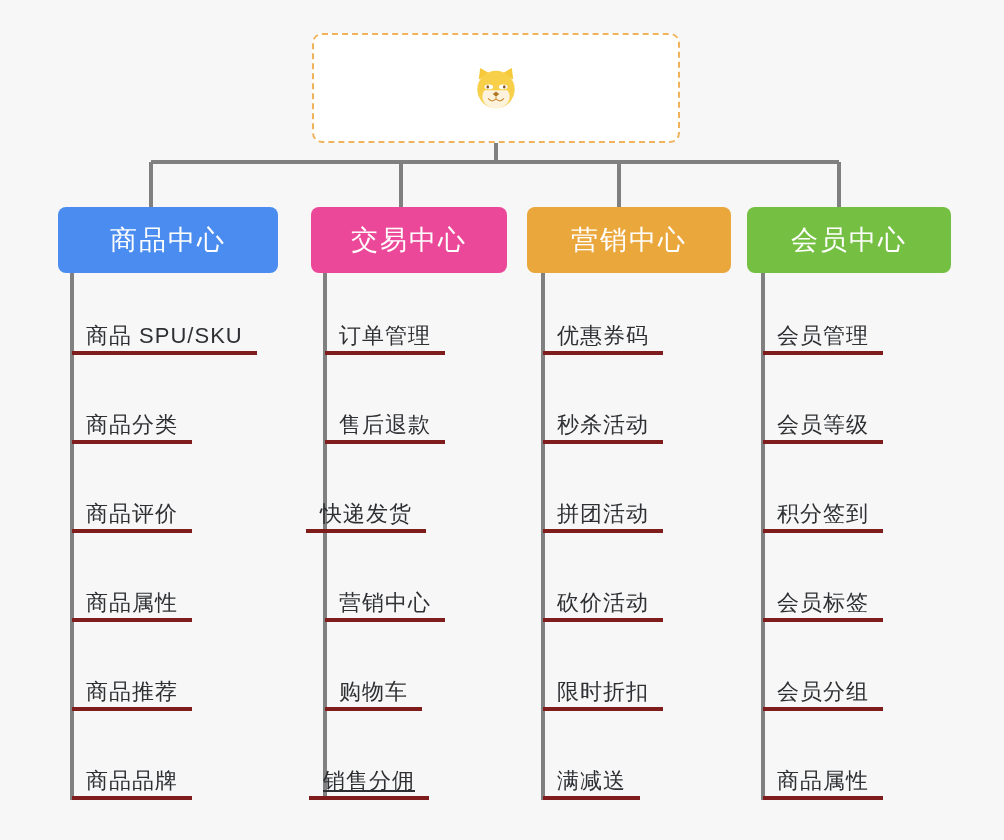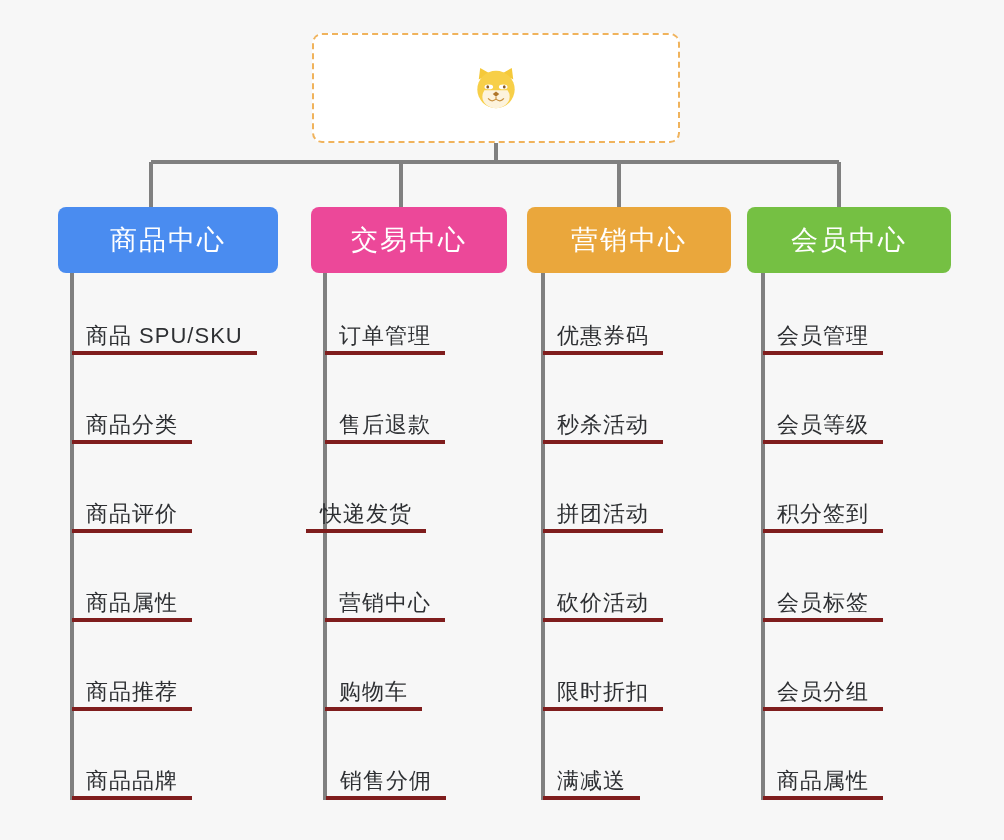--- a/index.html
+++ b/index.html
@@ -170,21 +170,21 @@
       </div>
       <div class="leaf" style="left: 306px; top: 493px;">
         <span>快递发货</span>
       </div>
       <div class="leaf" style="left: 325px; top: 582px;">
         <span>营销中心</span>
       </div>
       <div class="leaf" style="left: 325px; top: 671px;">
         <span>购物车</span>
       </div>
-      <div class="leaf" style="left: 326px; top: 760px;">
+      <div class="leaf" style="left: 309px; top: 760px; text-decoration: underline;">
         <span>销售分佣</span>
       </div>
       <div class="cat-header" style="left: 527px; top: 207px; width: 204px; background: rgb(234, 167, 60);">
         <span>营销中心</span>
       </div>
       <div class="leaf" style="left: 543px; top: 315px;">
         <span>优惠券码</span>
       </div>
       <div class="leaf" style="left: 543px; top: 404px;">
         <span>秒杀活动</span>

